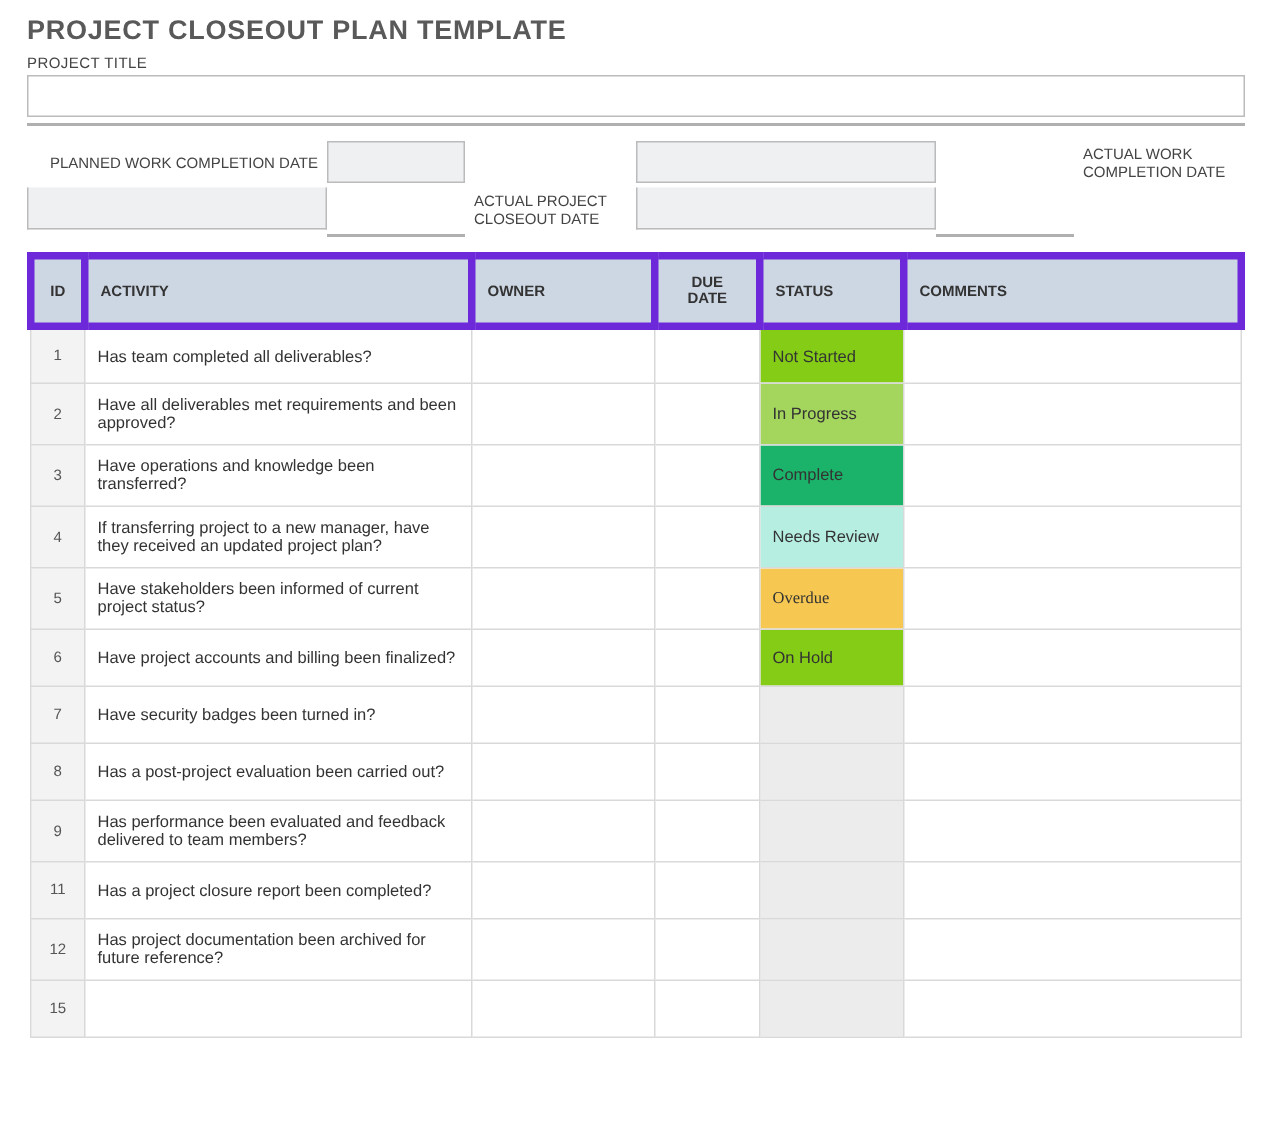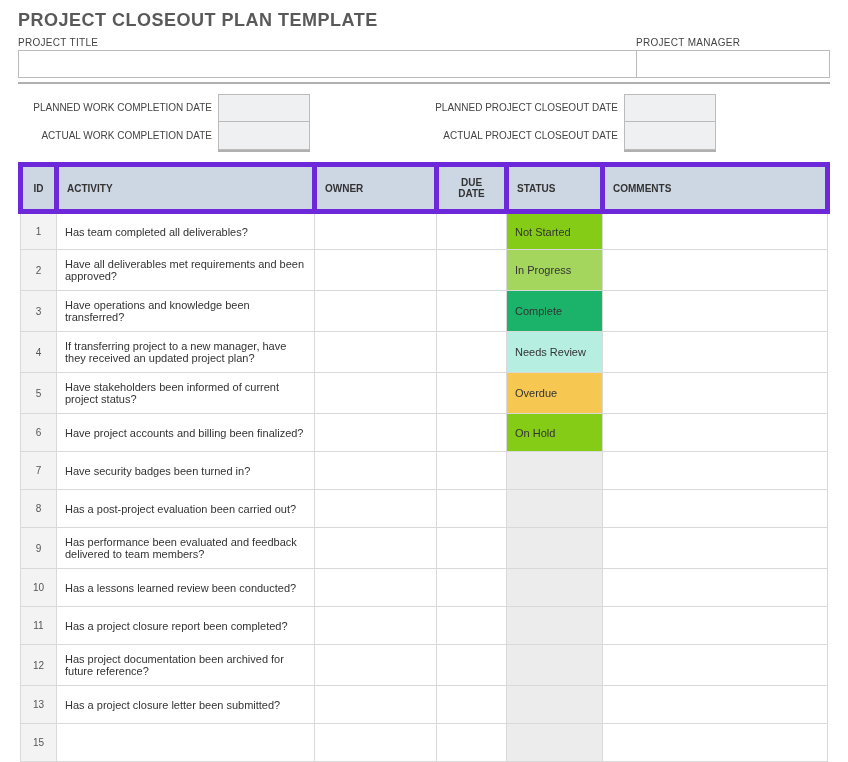--- a/index.html
+++ b/index.html
@@ -93,52 +93,47 @@
     display: flex;
     align-items: center;
     height: 100%;
     padding: 0 8px;
     font-size: 11px;
   }
   .st-not-started { background: #84cc16; }
   .st-in-progress { background: #a4d65e; }
   .st-complete   { background: #1bb36a; }
   .st-needs-review{ background: #b7eee2; }
-  .st-overdue    { background: #f6c851; }
+  .st-overdue    { background: #f6c851; font-family: Liberation Serif, serif; }
   .st-on-hold    { background: #84cc16; }
 
   col.c-id { width: 36px; }
   col.c-activity { width: 258px; }
   col.c-owner { width: 122px; }
   col.c-due { width: 70px; }
   col.c-status { width: 96px; }
   col.c-comments { width: auto; }
 </style>
 </head>
 <body>
 
 <div class="page-title">PROJECT CLOSEOUT PLAN TEMPLATE</div>
 
 <div class="header-row top">
   <div class="header-field">
     <div class="field-label">PROJECT TITLE</div>
     <input class="field-input" value="" style="">
   </div>
-  <div class="header-field">
-    <div class="field-label">PROJECT MANAGER</div>
-    <input class="field-input" value="" style="">
-  </div>
 </div>
 <div class="header-underline"></div>
 
 <div class="date-block">
   <div class="date-label">PLANNED WORK COMPLETION DATE</div>
   <input class="date-input" value="" style="">
   <div class="date-gap"></div>
-  <div class="date-label">PLANNED PROJECT CLOSEOUT DATE</div>
   <input class="date-input" value="" style="">
   <div class="date-gap"></div>
 
   <div class="date-label r2">ACTUAL WORK COMPLETION DATE</div>
   <input class="date-input r2" style="border-top: none;" value="">
   <div class="date-gap"></div>
   <div class="date-label r2">ACTUAL PROJECT CLOSEOUT DATE</div>
   <input class="date-input r2" style="border-top: none;" value="">
   <div class="date-gap"></div>
 </div>
@@ -255,60 +250,40 @@
         <td class="idcell">9</td>
         <td>Has performance been evaluated and feedback delivered to team members?</td>
         <td></td>
         <td class="center"></td>
         <td class="status-cell">
           <div class="status-chip " style="background: rgb(236, 236, 236);"></div>
         </td>
         <td></td>
       </tr>
       <tr>
-        <td class="idcell">10</td>
-        <td>Has a lessons learned review been conducted?</td>
-        <td></td>
-        <td class="center"></td>
-        <td class="status-cell">
-          <div class="status-chip " style="background: rgb(236, 236, 236);"></div>
-        </td>
-        <td></td>
-      </tr>
-      <tr>
         <td class="idcell">11</td>
         <td>Has a project closure report been completed?</td>
         <td></td>
         <td class="center"></td>
         <td class="status-cell">
           <div class="status-chip " style="background: rgb(236, 236, 236);"></div>
         </td>
         <td></td>
       </tr>
       <tr>
         <td class="idcell">12</td>
         <td>Has project documentation been archived for future reference?</td>
         <td></td>
         <td class="center"></td>
         <td class="status-cell">
           <div class="status-chip " style="background: rgb(236, 236, 236);"></div>
         </td>
         <td></td>
       </tr>
       <tr>
-        <td class="idcell">13</td>
-        <td>Has a project closure letter been submitted?</td>
-        <td></td>
-        <td class="center"></td>
-        <td class="status-cell">
-          <div class="status-chip " style="background: rgb(236, 236, 236);"></div>
-        </td>
-        <td></td>
-      </tr>
-      <tr>
         <td class="idcell">15</td>
         <td></td>
         <td></td>
         <td class="center"></td>
         <td class="status-cell">
           <div class="status-chip " style="background: rgb(236, 236, 236);"></div>
         </td>
         <td></td>
       </tr>
     </tbody>

